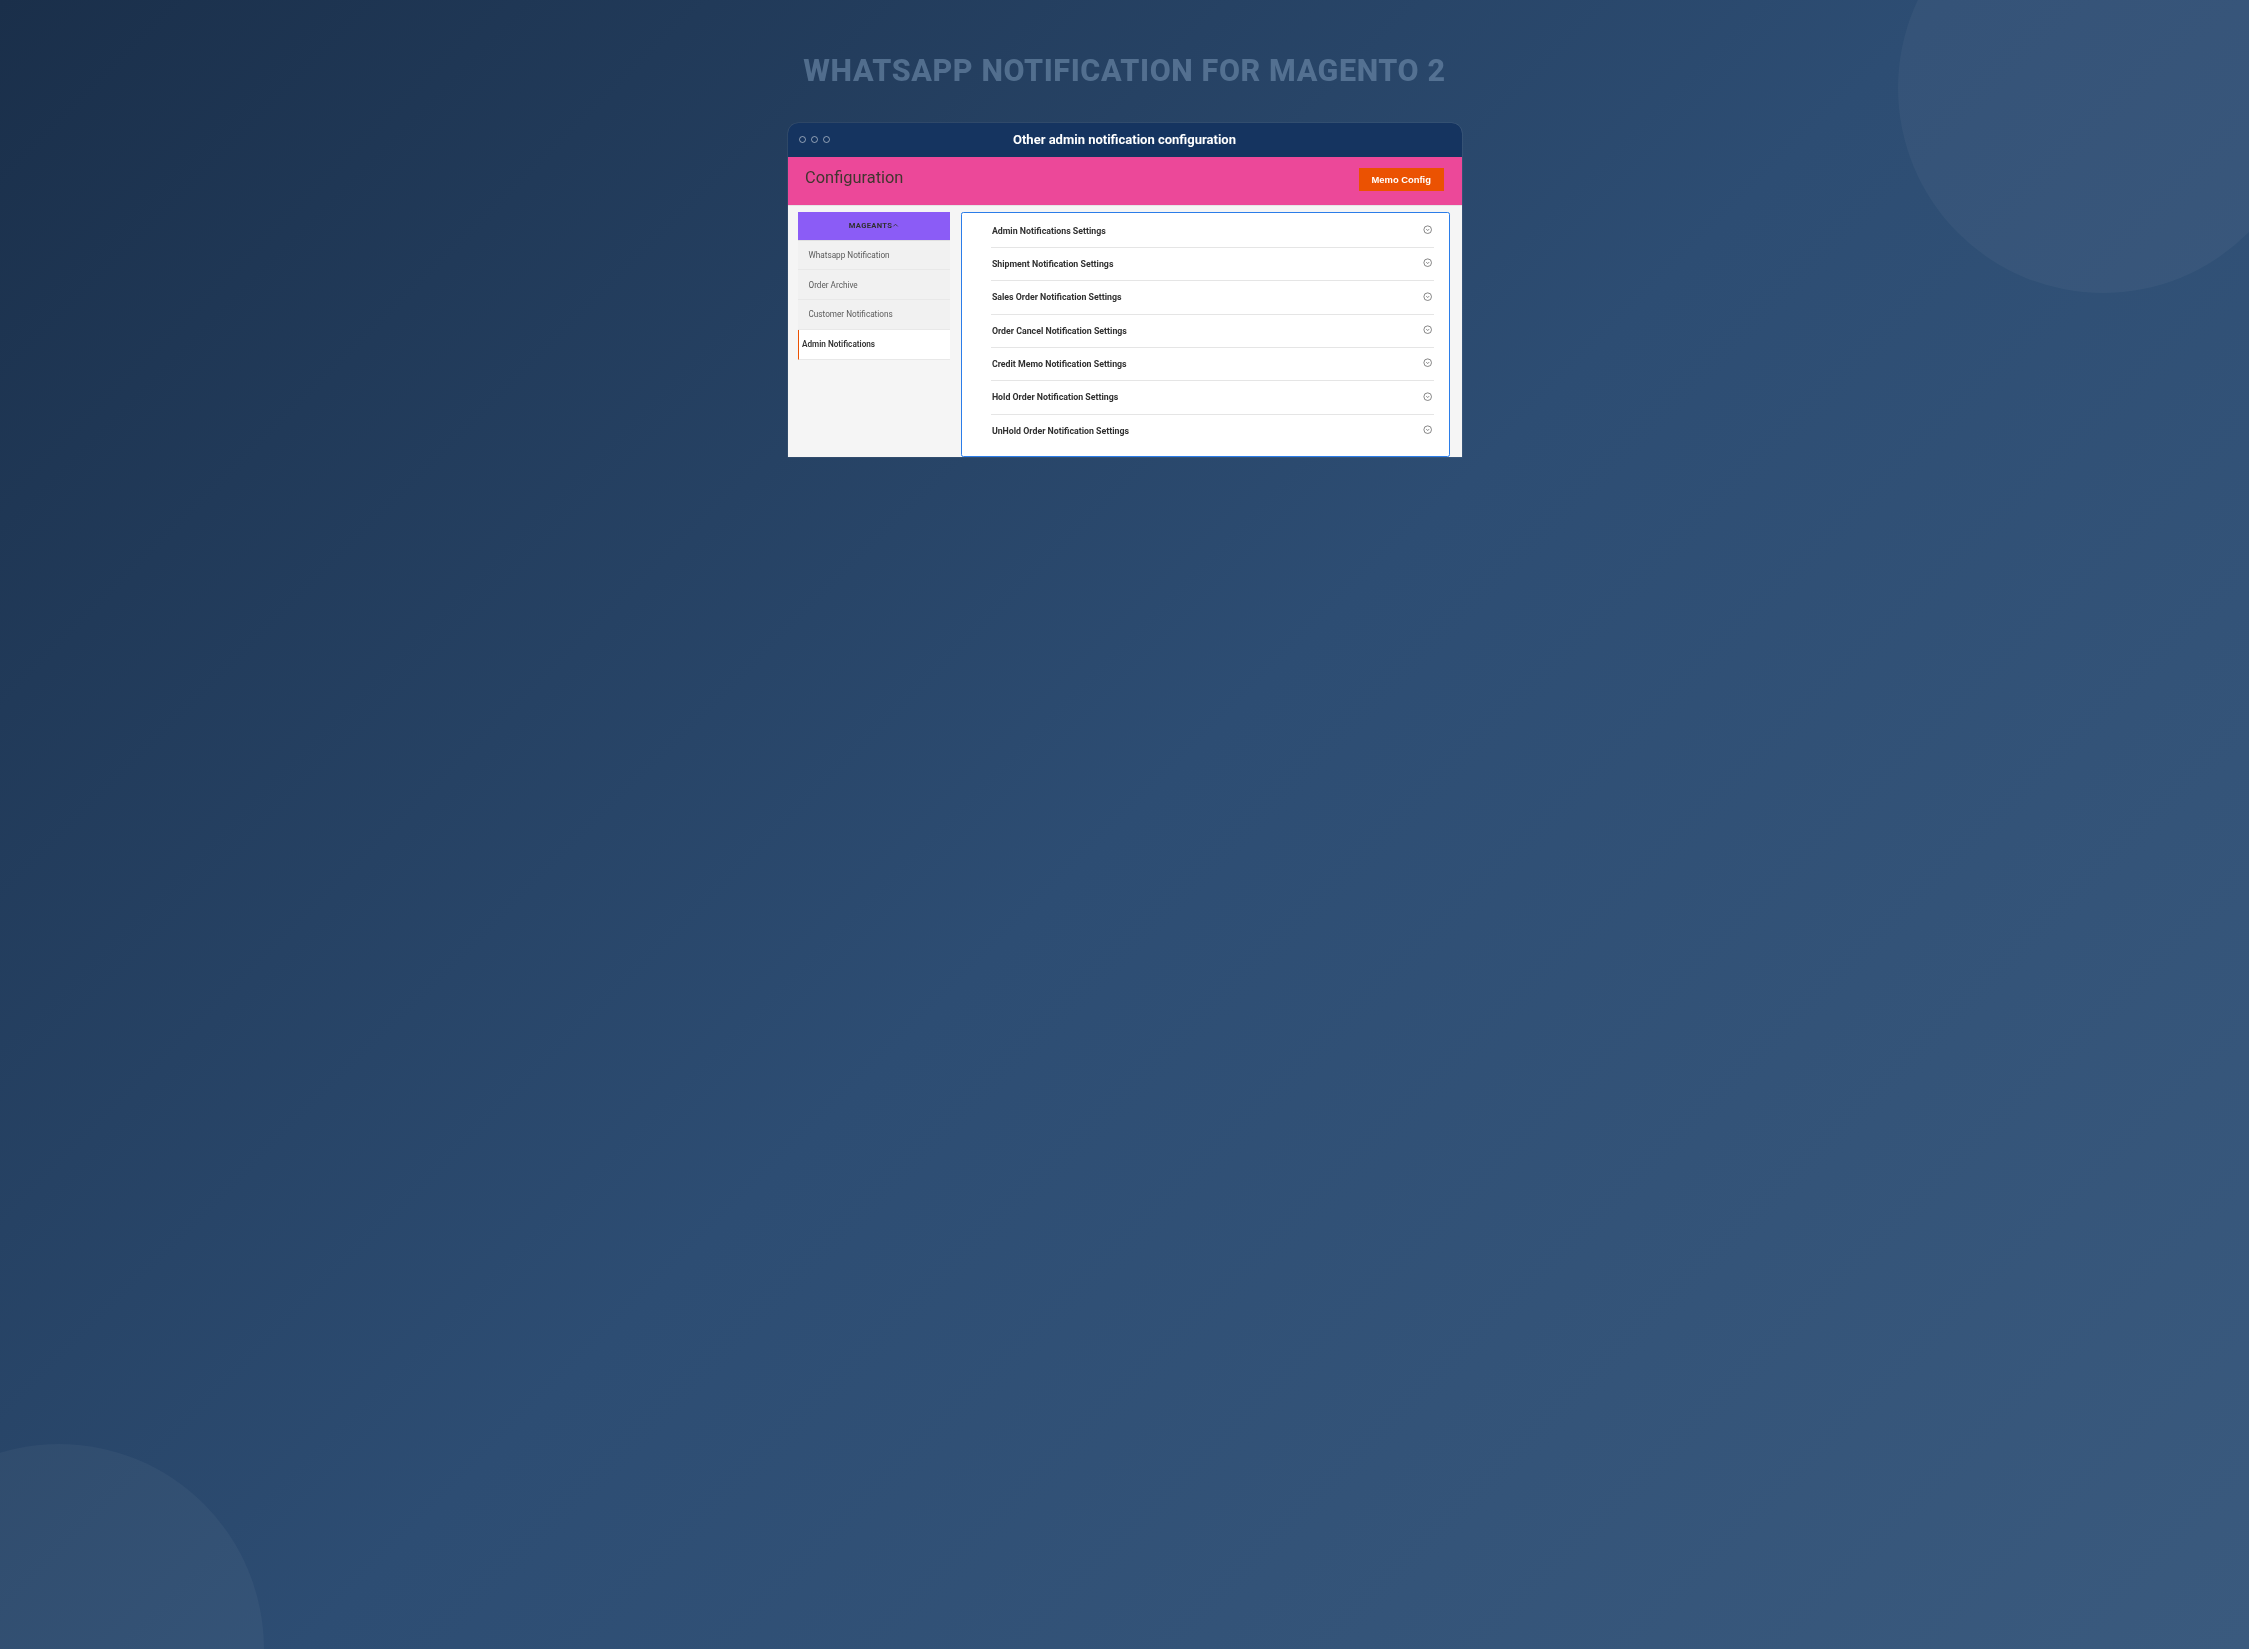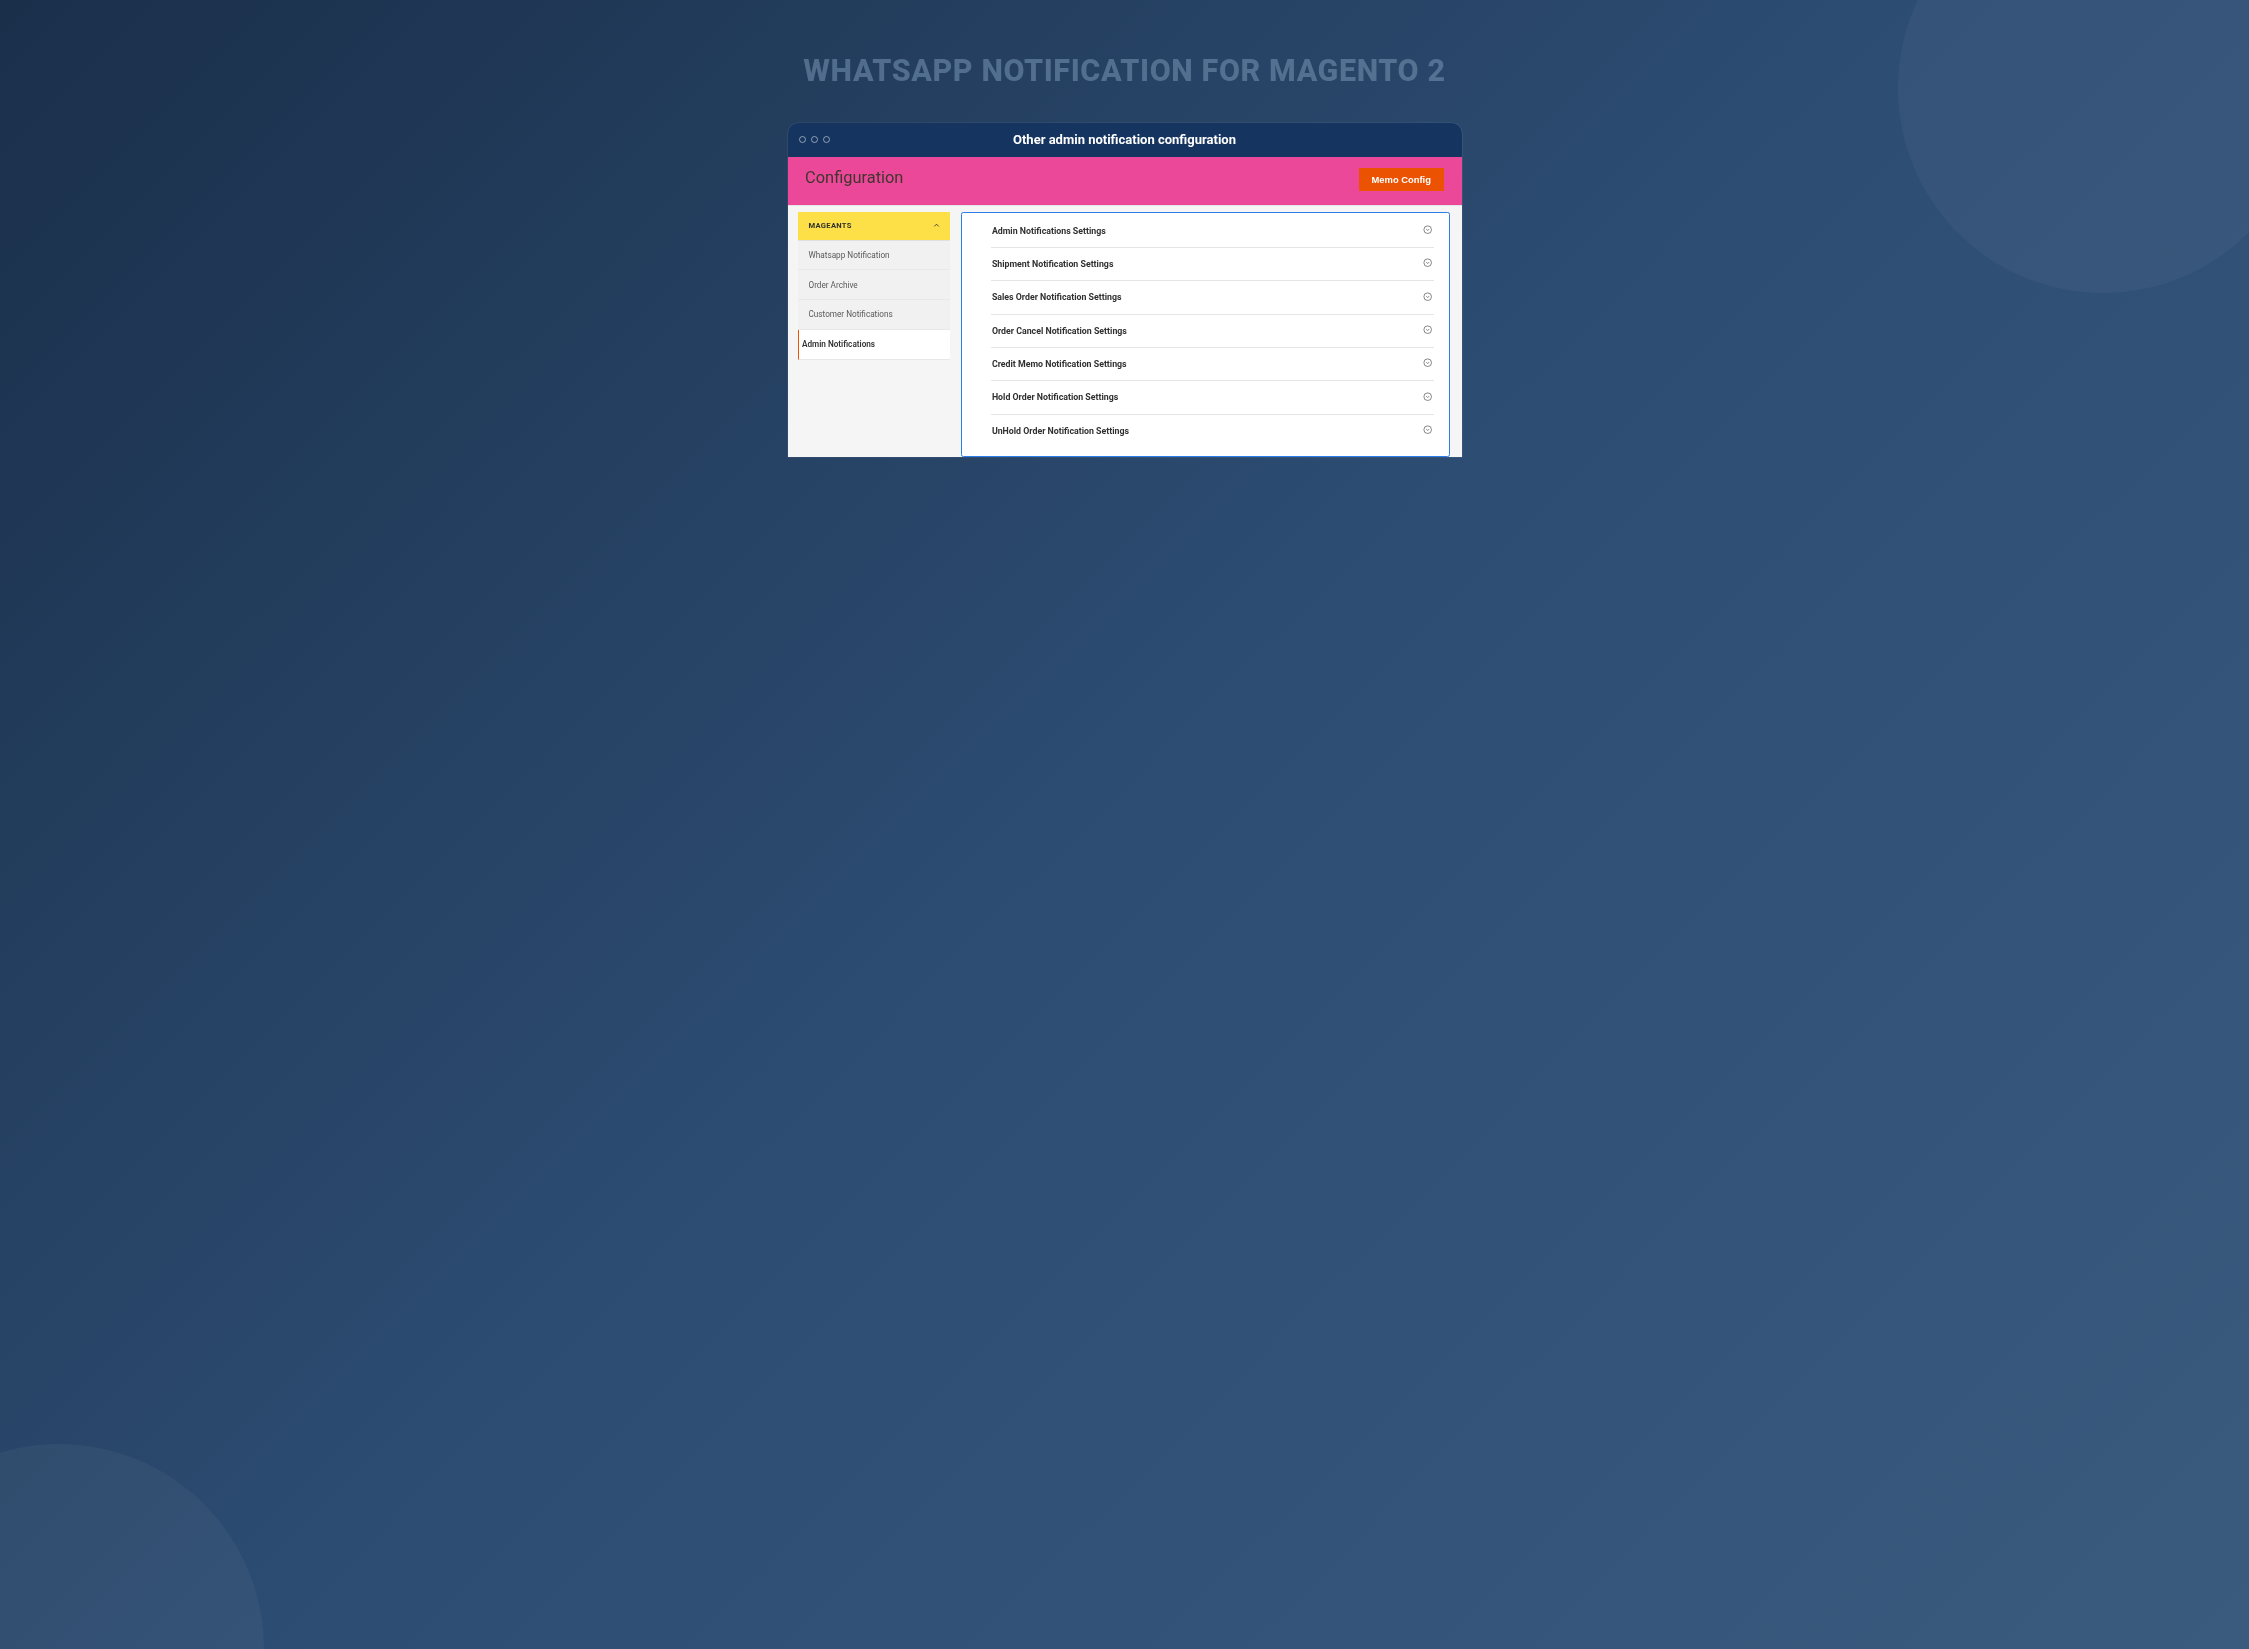--- a/index.html
+++ b/index.html
@@ -104,24 +104,24 @@
     gap: 10.5px;
     padding: 5.9px 11.7px 0 10.5px;
     align-items: flex-start;
     background: #f5f5f5;
   }
   .sidebar {
     width: 152px;
     flex-shrink: 0;
   }
   .sidebar-group-header {
-    background: #fde047;
+    background: #8b5cf6;
     padding: 8.2px 10.5px;
     display: flex;
-    justify-content: space-between;
+    justify-content: center;
     align-items: center;
     border-bottom: 0.6px solid #e0e0e0;
   }
   .sidebar-group-title {
     font-size: 7.6px;
     font-weight: 700;
     letter-spacing: 0.3px;
     color: #303030;
   }
   .chevron-up {

